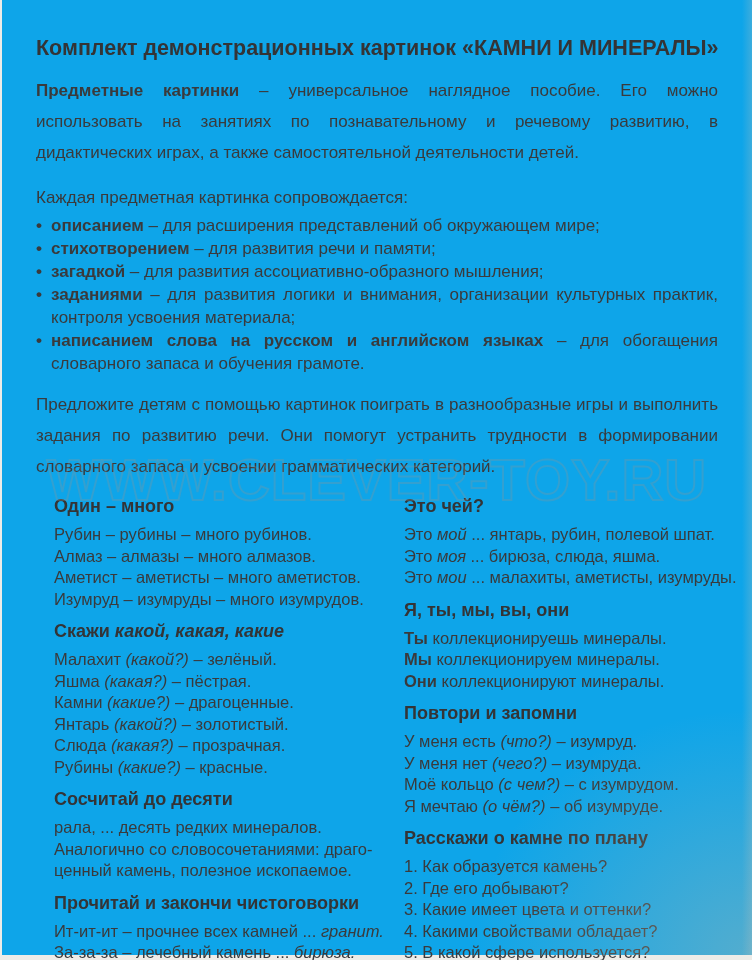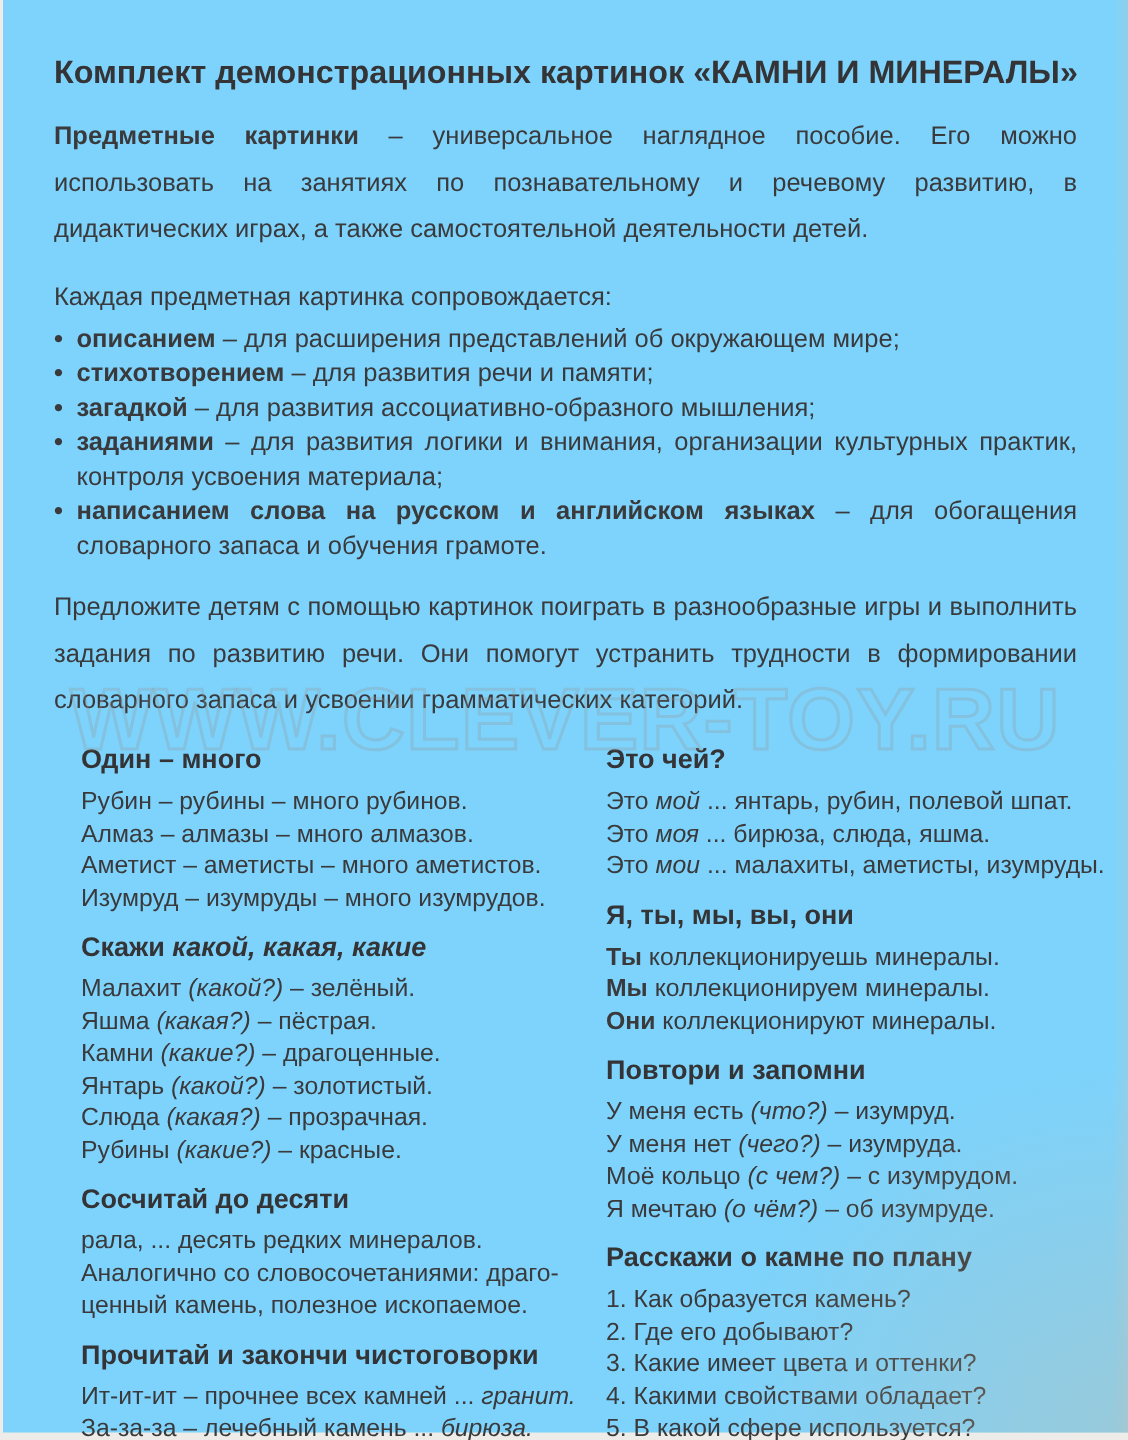--- a/index.html
+++ b/index.html
@@ -7,21 +7,21 @@
     width: 752px; height: 960px;
     background: #edece8;
     overflow: hidden;
     font-family: "Liberation Sans", sans-serif;
     color: #3a3a3c;
     position: relative;
   }
   .page {
     position: absolute;
     left: 2px; top: 0; right: 0; bottom: 5px;
-    background: #7dd3fc;
+    background: #0ea5e9;
     padding: 26px 34px 0 34px;
     box-sizing: border-box;
   }
   h1.title {
     font-size: 21.5px;
     font-weight: 700;
     margin: 10px 0 14px 0;
     letter-spacing: 0px;
     color: #343436;
     white-space: nowrap;

